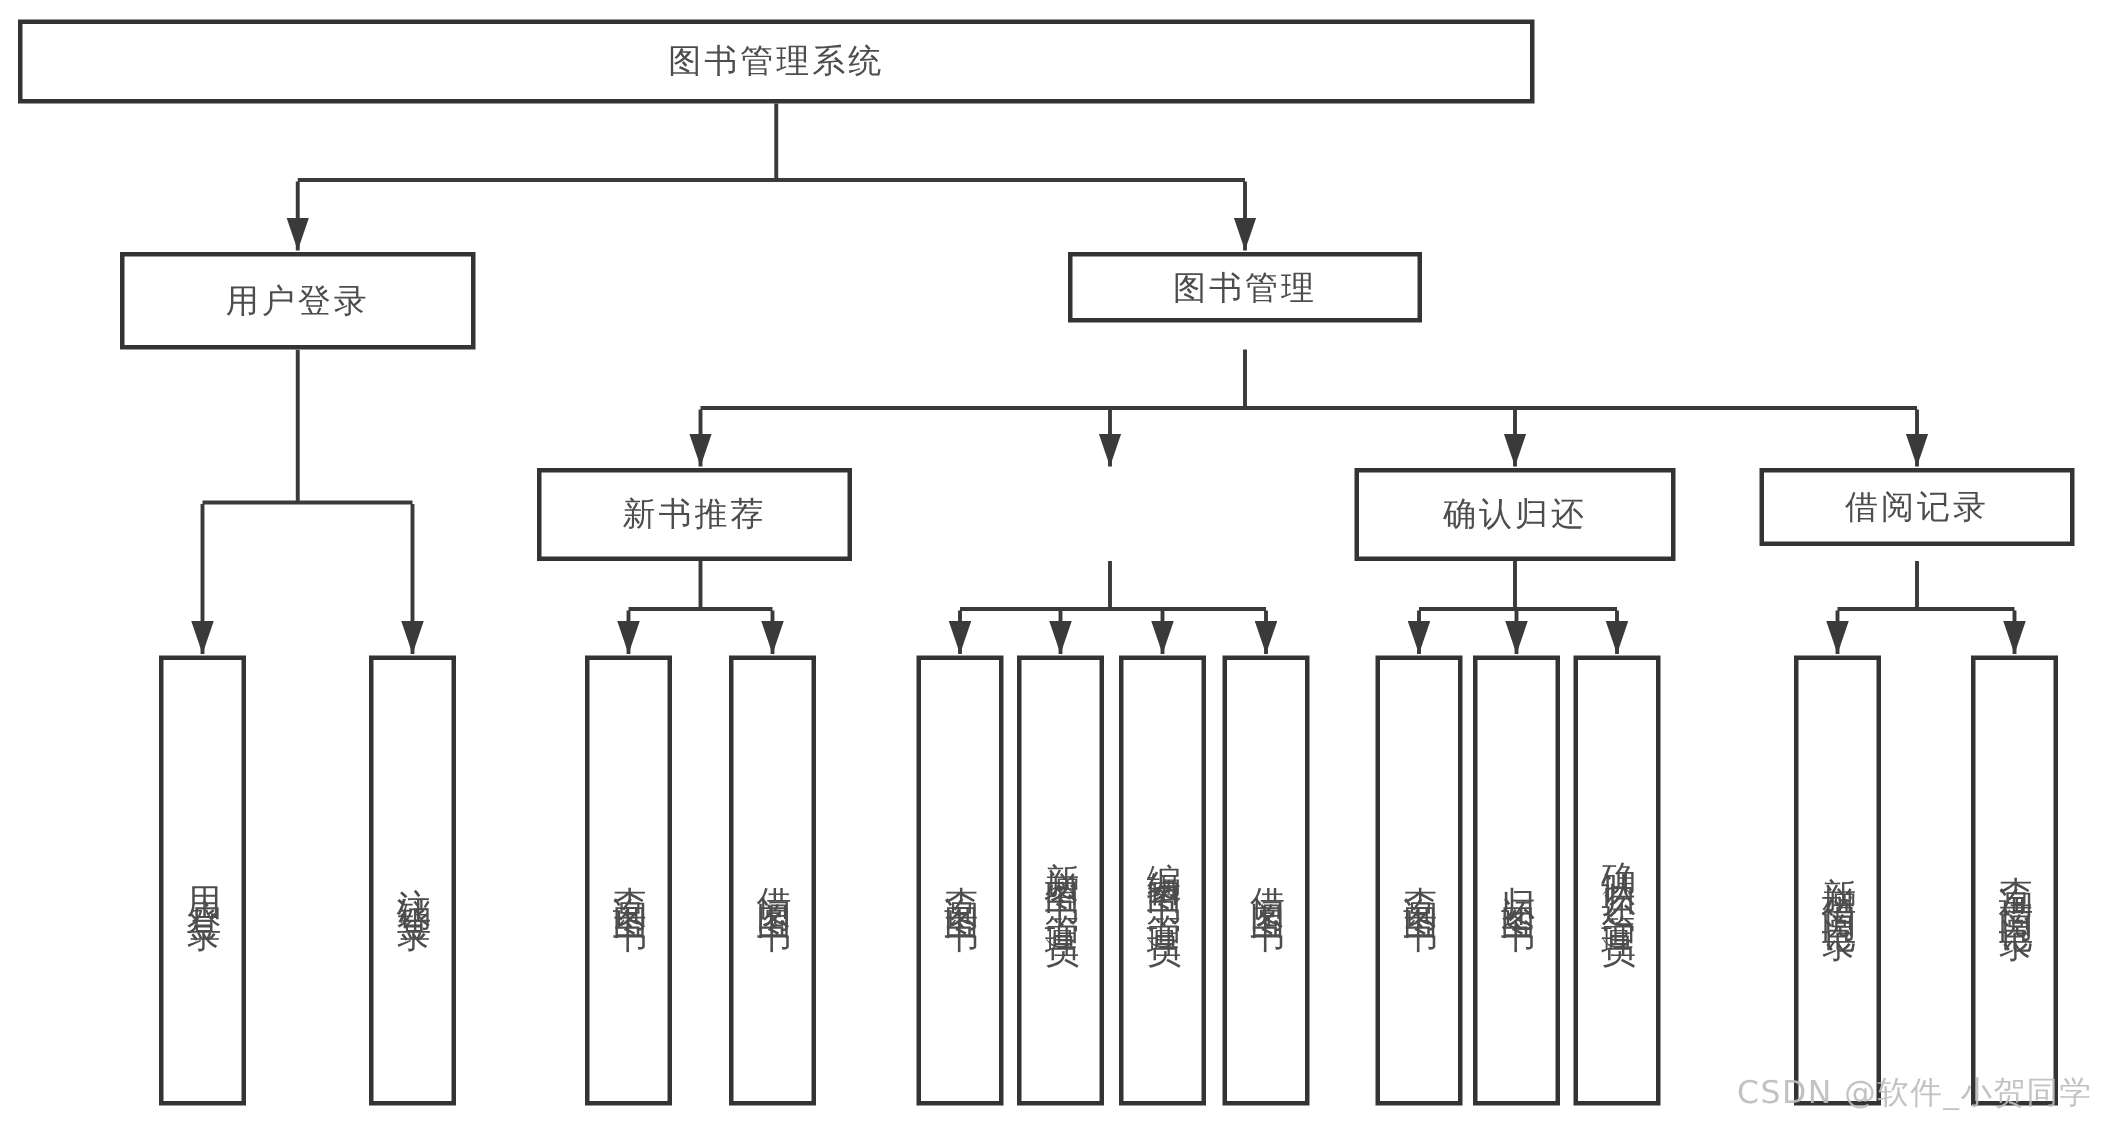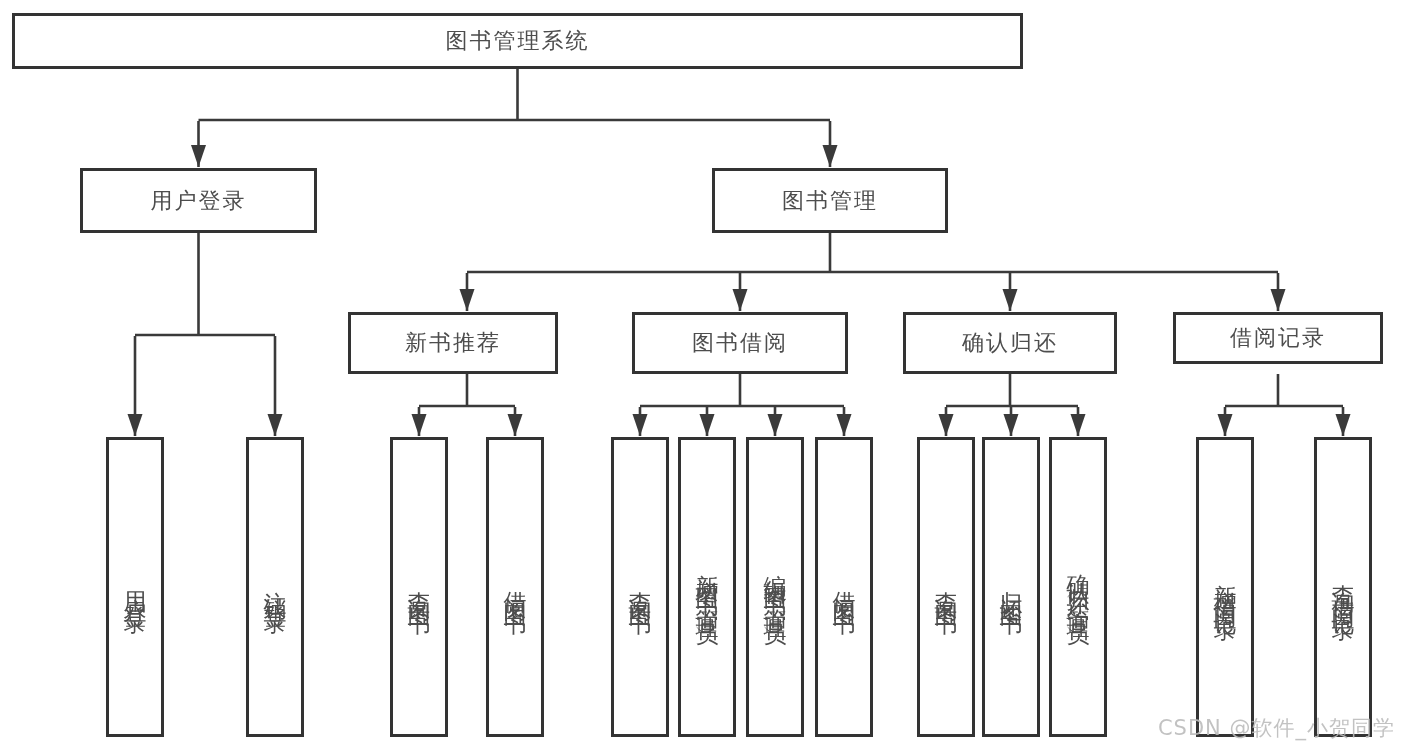--- a/index.html
+++ b/index.html
@@ -85,24 +85,23 @@
     <g>
       <path d="M1278 374 V406 M1225 406 H1343"></path>
       <path d="M1225 407 V436" marker-end="url(#arrow)"></path>
       <path d="M1343 407 V436" marker-end="url(#arrow)"></path>
     </g>
   </svg>
 
   <div class="hbox" style="left:12px;top:13px;width:1011px;height:56px">图书管理系统</div>
 
   <div class="hbox" style="left:80px;top:168px;width:237px;height:65px">用户登录</div>
-  <div class="hbox" style="left:712px;top:168px;width:236px;height:65px">图书管理</div>
+  <div class="hbox" style="left:712px;top:168px;width:236px;height:47px">图书管理</div>
 
-  <div class="hbox" style="left:348px;top:312px;width:210px;height:62px">新书推荐</div>
-  <div class="hbox" style="left:632px;top:312px;width:216px;height:62px">图书借阅</div>
+  <div class="hbox" style="left:358px;top:312px;width:210px;height:62px">新书推荐</div>
   <div class="hbox" style="left:903px;top:312px;width:214px;height:62px">确认归还</div>
   <div class="hbox" style="left:1173px;top:312px;width:210px;height:52px">借阅记录</div>
 
   <div class="vbox" style="left:106px">用户登录</div>
   <div class="vbox" style="left:246px">注销登录</div>
 
   <div class="vbox" style="left:390px">查询图书</div>
   <div class="vbox" style="left:486px">借阅图书</div>
 
   <div class="vbox" style="left:611px">查询图书</div>

